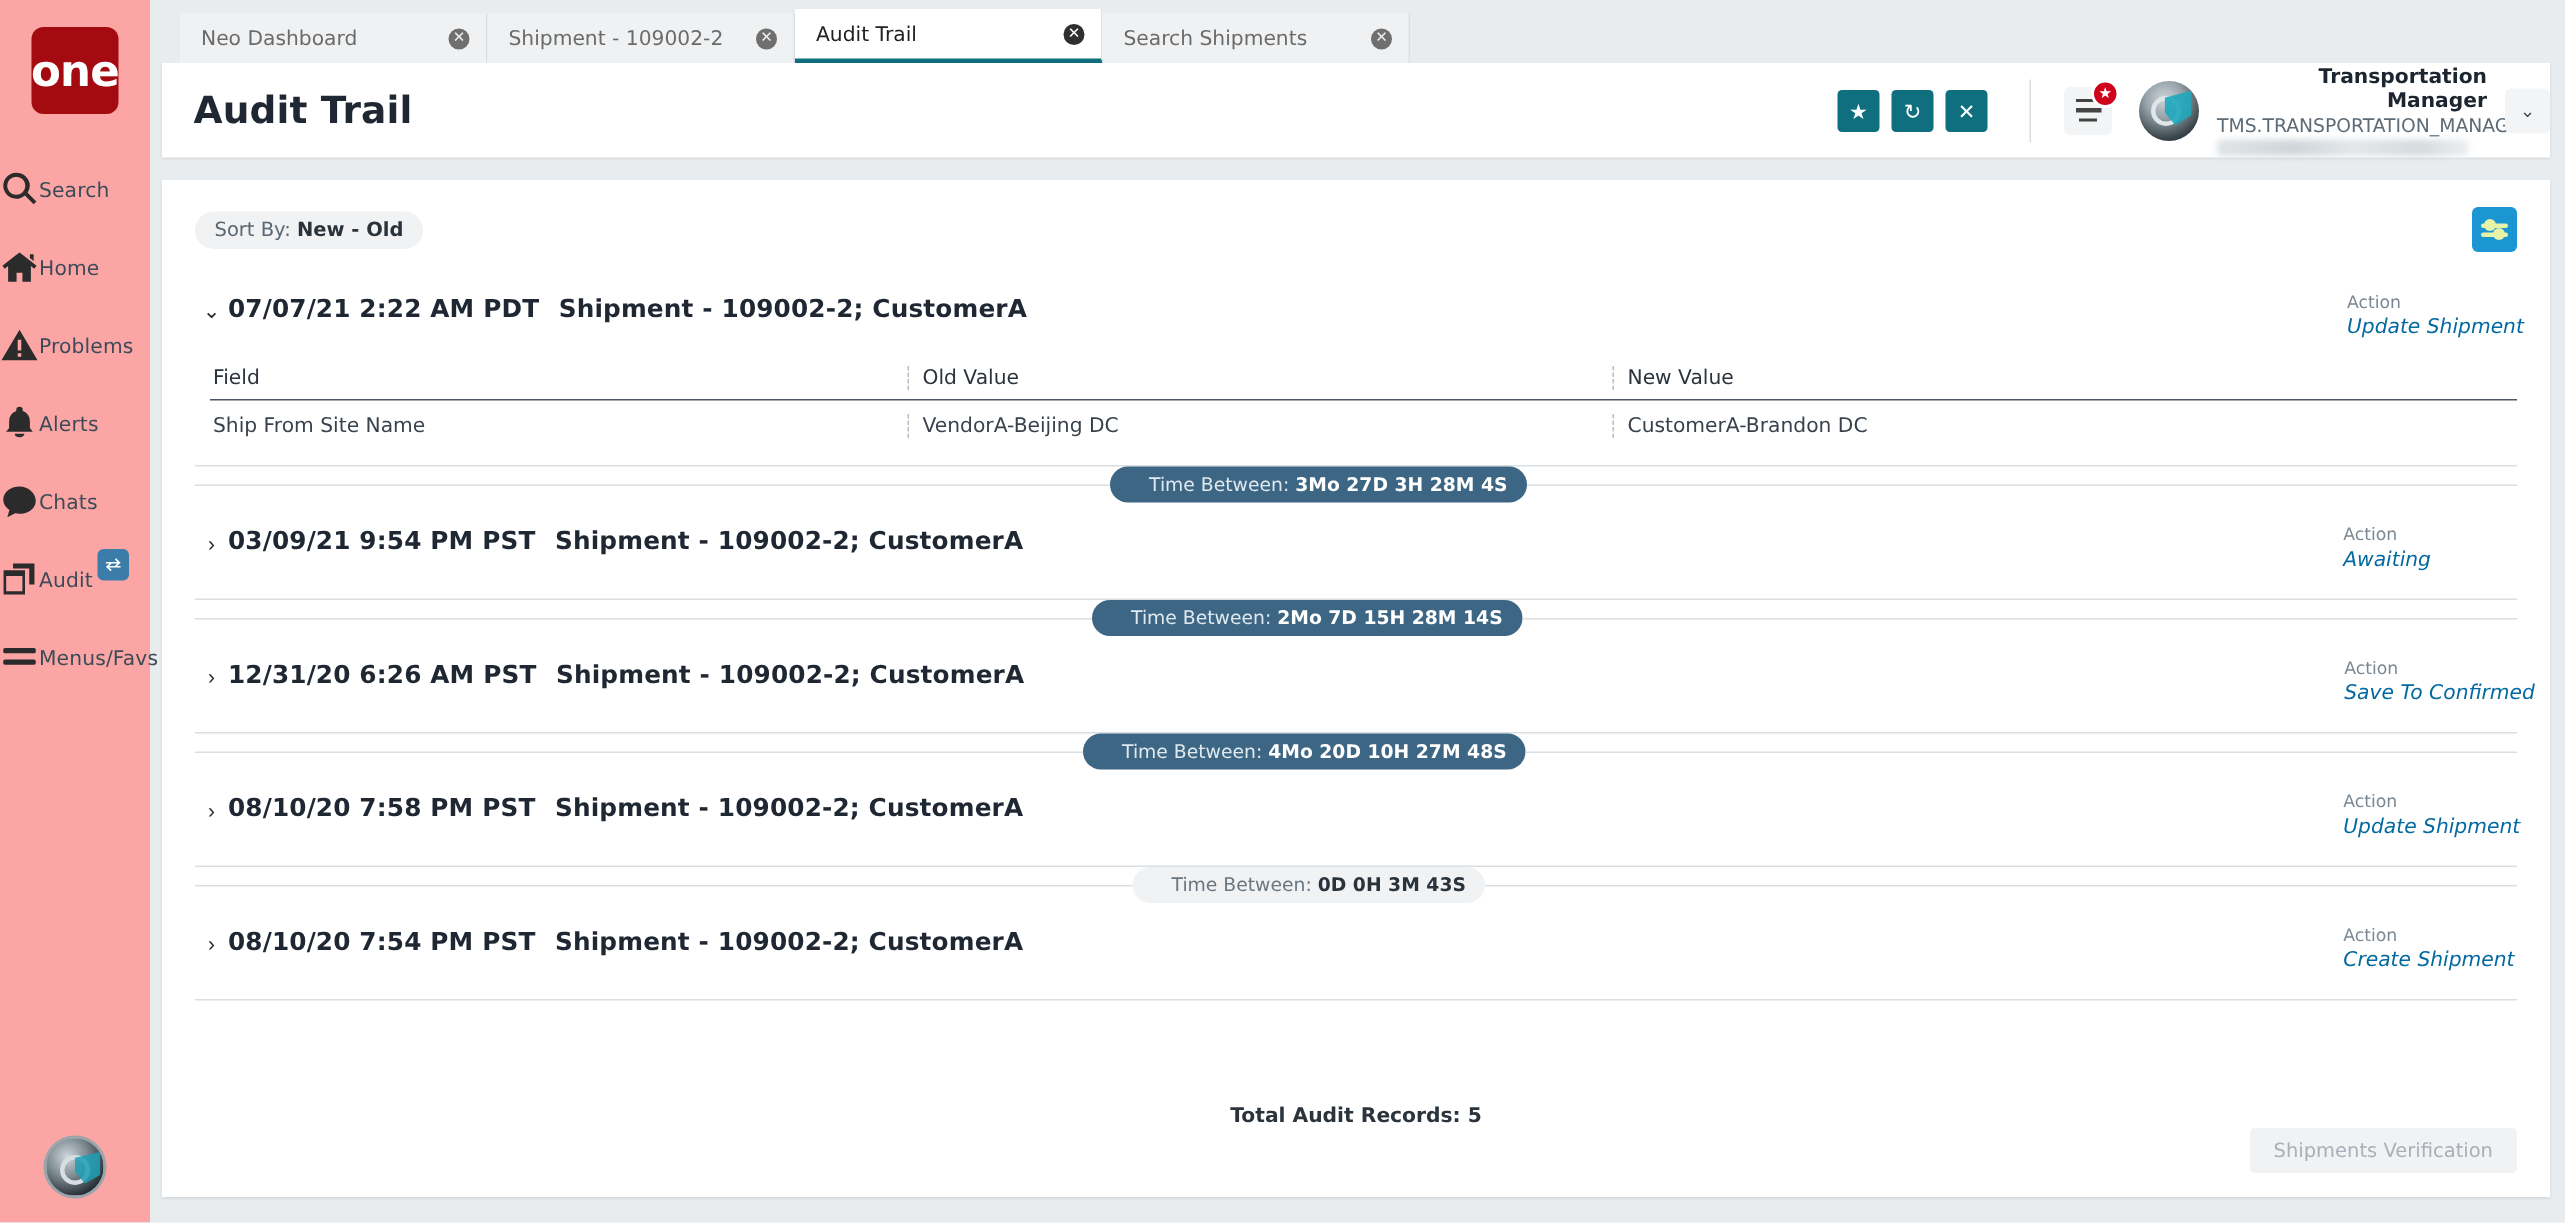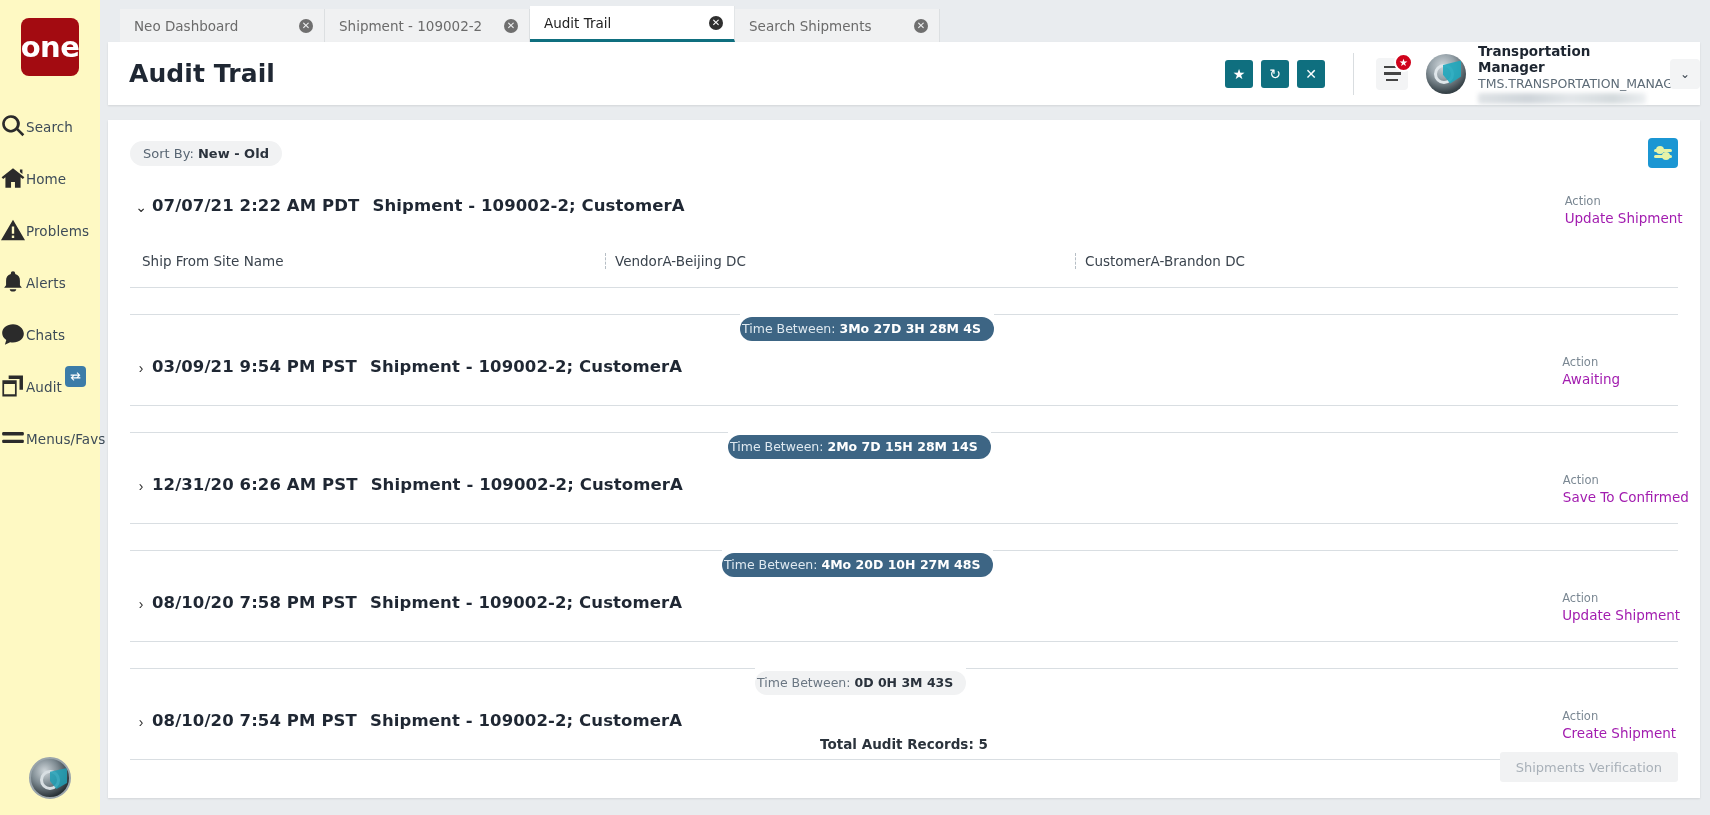--- a/index.html
+++ b/index.html
@@ -8,21 +8,21 @@
     width: 1710px; height: 815px;
     background: #eceff1;
     font-family: "Liberation Sans", sans-serif;
     overflow: hidden;
   }
   #app { position: relative; width: 1710px; height: 815px; background: #e9ecef; }
 
   
   .rail {
     position: absolute; left: 0; top: 0; width: 100px; height: 815px;
-    background: #fef9c3;
+    background: #fca5a5;
     display: flex; flex-direction: column; align-items: center;
   }
   .logo {
     width: 58px; height: 58px; margin-top: 18px;
     background: #a30b11; border-radius: 8px;
     display: flex; align-items: center; justify-content: center;
     color: #fff; font-size: 29px; font-weight: 700; letter-spacing: -0.5px;
     font-family: "DejaVu Sans", sans-serif;
   }
   .rail-items { margin-top: 22px; width: 100%; }
@@ -124,21 +124,21 @@
   .user-avatar::before {
     content: ""; position: absolute; left: 8px; top: 10px; width: 14px; height: 14px;
     border-radius: 50%; border: 3px solid #dfe6ea;
   }
   .user-avatar::after {
     content: ""; position: absolute; left: 17px; top: 7px; width: 18px; height: 23px;
     background: #1fa7bd; clip-path: polygon(0 20%, 100% 0, 100% 70%, 40% 100%, 0 62%);
     opacity: .9;
   }
   .user-block { margin-left: 12px; width: 180px; }
-  .user-name { font-size: 13.5px; font-weight: 700; color: #1d2530; font-family: "DejaVu Sans", sans-serif; }
+  .user-name { font-size: 13.5px; font-weight: 700; color: #1d2530; font-family: "DejaVu Sans", sans-serif; text-align: right; }
   .user-role { font-size: 12.5px; color: #5d6b77; margin-top: 1px; font-family: "DejaVu Sans", sans-serif; }
   .user-blur {
     margin-top: 2px; height: 11px; width: 168px; border-radius: 2px;
     background: linear-gradient(90deg,#dfe3e6,#cfd5da 30%,#e3e7ea 55%,#d4dadd 80%,#eceff1);
     filter: blur(2.2px);
   }
   .user-caret {
     width: 30px; height: 30px; border-radius: 4px; background: #f3f4f5;
     margin-left: 12px; display: flex; align-items: center; justify-content: center;
     color: #3c4651; font-size: 12px; cursor: pointer;
@@ -186,43 +186,42 @@
   }
   .rec-title {
     font-size: 16.5px; font-weight: 700; color: #1f2733; padding-top: 2px;
     letter-spacing: .1px; font-family: "DejaVu Sans", sans-serif;
     white-space: nowrap;
   }
   .rec-title .sep { display: inline-block; width: 13px; }
   .col-action { position: absolute; left: 880px; }
   .rec-cols { position: relative; flex: 1; height: 38px; }
   .lbl { font-size: 11.5px; color: #7b8893; font-family: "DejaVu Sans", sans-serif; }
-  .val { font-size: 13.5px; color: #a21caf; margin-top: 2px; font-family: "DejaVu Sans", sans-serif; white-space: nowrap; }
+  .val { font-size: 13.5px; color: #0369a1; margin-top: 2px; font-family: "DejaVu Sans", sans-serif; white-space: nowrap; font-style: italic; }
 
   
   .detail { padding: 0 0 6px 10px; }
   .dt-head, .dt-row { display: flex; }
   .dt-head { border-bottom: 1px solid #4b5563; padding-bottom: 6px; }
   .dt-head .c { font-size: 13.5px; color: #2b333c; font-family: "DejaVu Sans", sans-serif; }
   .dt-row { padding: 9px 0 12px 0; }
   .dt-row .c { font-size: 13.5px; color: #3a434d; font-family: "DejaVu Sans", sans-serif; }
   .c.c1 { width: 465px; padding-left: 2px; }
   .c.c2 { width: 470px; padding-left: 9px; border-left: 1px dashed #b6bec5; }
   .c.c3 { width: 470px; padding-left: 9px; border-left: 1px dashed #b6bec5; }
 
   
   .tb {
     display: flex; align-items: center; padding: 0; margin: 0;
   }
   .tb .line { flex: 1; height: 1px; background: #d9dee2; }
   .tb .pill {
-    padding: 4px 13px 5px 2px; border-radius: 12px; font-size: 12.5px;
+    padding: 4px 13px 5px 26px; border-radius: 12px; font-size: 12.5px;
     background: #3d6584; color: #dfe9f0; white-space: nowrap;
     font-family: "DejaVu Sans", sans-serif;
-    margin-top: 29px;
   }
   .tb .pill b { color: #ffffff; font-weight: 700; }
   .tb.neutral .pill { background: #f1f2f3; color: #6a7682; }
   .tb.neutral .pill b { color: #2a323c; }
 
   
   .card-footer {
     position: absolute; left: 0; bottom: 0; width: 100%; height: 62px;
     display: flex; align-items: center; padding: 0 22px; flex-direction: column;
   }
@@ -386,20 +385,25 @@
             <div class="chev">⌄</div>
             <div class="rec-title"><span>07/07/21 2:22 AM PDT</span><span class="sep"></span><span>Shipment - 109002-2; CustomerA</span></div>
             <div class="rec-cols">
               <div class="col-action">
                 <div class="lbl">Action</div>
                 <div class="val">Update Shipment</div>
               </div>
             </div>
           </div>
           <div class="detail">
+            <div class="dt-head">
+              <div class="c c1">Field</div>
+              <div class="c c2">Old Value</div>
+              <div class="c c3">New Value</div>
+            </div>
             <div class="dt-row">
               <div class="c c1">Ship From Site Name</div>
               <div class="c c3">VendorA-Beijing DC</div>
               <div class="c c2">CustomerA-Brandon DC</div>
             </div>
           </div>
         </div>
         <div class="tb">
           <div class="line" style="flex:0 0 610px"></div>
           <div class="pill"><span>Time Between:</span> <b>3Mo 27D 3H 28M 4S</b></div>

